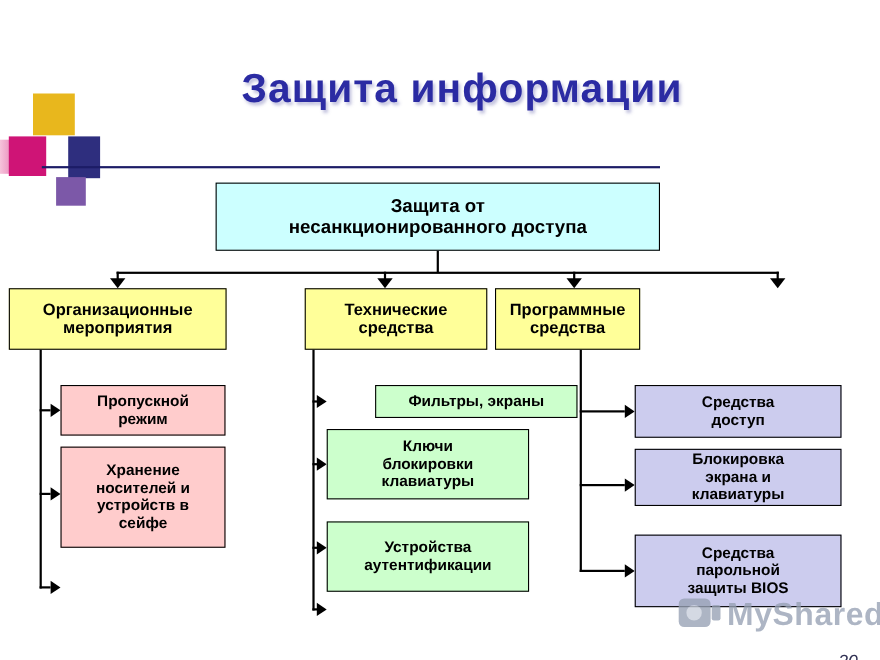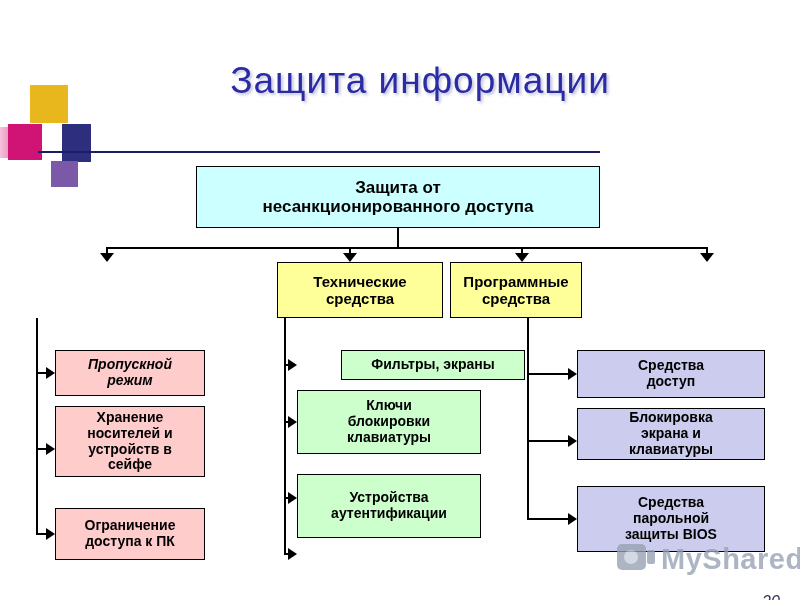--- a/index.html
+++ b/index.html
@@ -19,21 +19,21 @@
     background: linear-gradient(to left, var(--deco-magenta, #cf1476), #f6c3db); }
   .sq-magenta { left: 8px; top: 124px; width: 34px; height: 36px; background: var(--deco-magenta, #cf1476); }
   .sq-yellow  { left: 30px; top: 85px;  width: 38px; height: 38px; background: var(--deco-yellow, #e8b71d); }
   .sq-navy    { left: 62px; top: 124px; width: 29px; height: 38px; background: var(--deco-navy, #2e2e7e); }
   .sq-purple  { left: 51px; top: 161px; width: 27px; height: 26px; background: var(--deco-purple, #7c58a8); }
   .title-rule { left: 38px; top: 151px; width: 562px; height: 2px; background: var(--rule, #1c1c66); }
 
   .title {
     position: absolute; left: 90px; top: 60px; width: 660px;
     text-align: center;
-    font-size: 37px; font-weight: normal; letter-spacing: 1px;
+    font-size: 37px; font-weight: bold; letter-spacing: 1px;
     color: var(--title, #2b2ba3);
     text-shadow: 2px 2px 3px rgba(80,80,160,.35);
   }
 
   
   .node {
     position: absolute;
     display: flex; align-items: center; justify-content: center;
     text-align: center; white-space: pre-line;
     font-weight: bold; line-height: 1.14; color: #000;
@@ -91,41 +91,41 @@
   <div class="line" style="left:106px; top:247px; width:2px; height:8px;"></div>
   <div class="line" style="left:349px; top:247px; width:2px; height:8px;"></div>
   <div class="line" style="left:521px; top:247px; width:2px; height:8px;"></div>
   <div class="line" style="left:706px; top:247px; width:2px; height:8px;"></div>
 
   <div class="arrow-down" style="left:100px; top:253px;"></div>
   <div class="arrow-down" style="left:343px; top:253px;"></div>
   <div class="arrow-down" style="left:515px; top:253px;"></div>
   <div class="arrow-down" style="left:700px; top:253px;"></div>
 
+  <div class="node branch" style="left:8px;   width:198px;">Организационные
+мероприятия</div>
   <div class="node branch" style="left:277px; width:166px;">Технические
 средства</div>
   <div class="node branch" style="left:450px; width:132px;">Программные
 средства</div>
 
   <div class="line" style="left:36px; top:318px; width:2px; height:217px;"></div>
   <div class="line" style="left:36px; top:372px; width:10px; height:2px;"></div>
   <div class="line" style="left:36px; top:448px; width:10px; height:2px;"></div>
   <div class="line" style="left:36px; top:533px; width:10px; height:2px;"></div>
   <div class="arrow-right" style="left:46px; top:367px;"></div>
   <div class="arrow-right" style="left:46px; top:443px;"></div>
   <div class="arrow-right" style="left:46px; top:528px;"></div>
 
-  <div class="node pink" style="top:350px; height:46px;font-style:italic;">Пропускной
+  <div class="node pink" style="top:350px; height:46px;">Пропускной
 режим</div>
-  <div class="node pink" style="top:406px; height:71px;">Хранение
+  <div class="node pink" style="top:406px; height:92px;">Хранение
 носителей и
 устройств в
 сейфе</div>
-  <div class="node pink" style="top:508px; height:52px;">Ограничение
-доступа к ПК</div>
 
   <div class="line" style="left:284px; top:318px; width:2px; height:237px;"></div>
   <div class="line" style="left:284px; top:364px; width:6px; height:2px;"></div>
   <div class="line" style="left:284px; top:421px; width:6px; height:2px;"></div>
   <div class="line" style="left:284px; top:497px; width:6px; height:2px;"></div>
   <div class="line" style="left:284px; top:553px; width:6px; height:2px;"></div>
   <div class="arrow-right" style="left:288px; top:359px;"></div>
   <div class="arrow-right" style="left:288px; top:416px;"></div>
   <div class="arrow-right" style="left:288px; top:492px;"></div>
   <div class="arrow-right" style="left:288px; top:548px;"></div>

